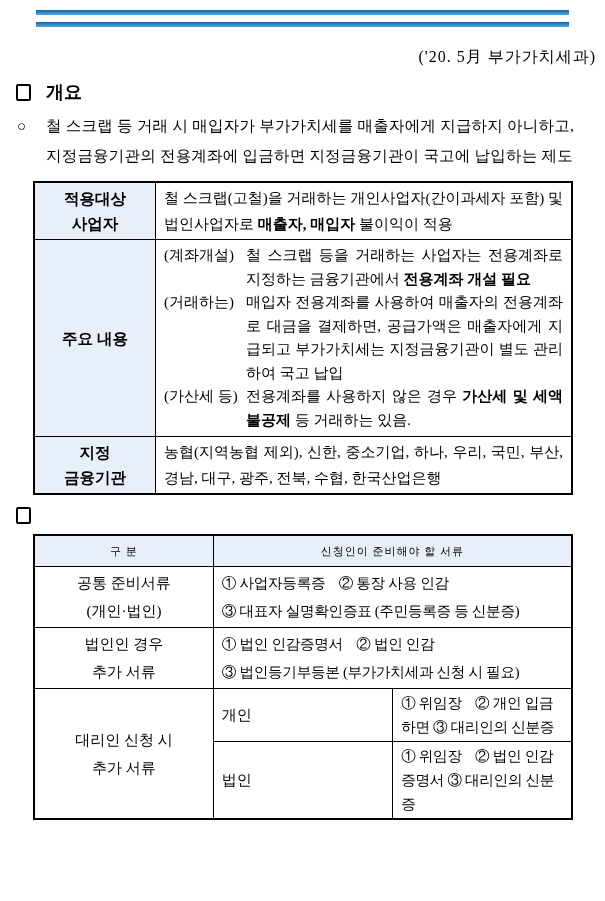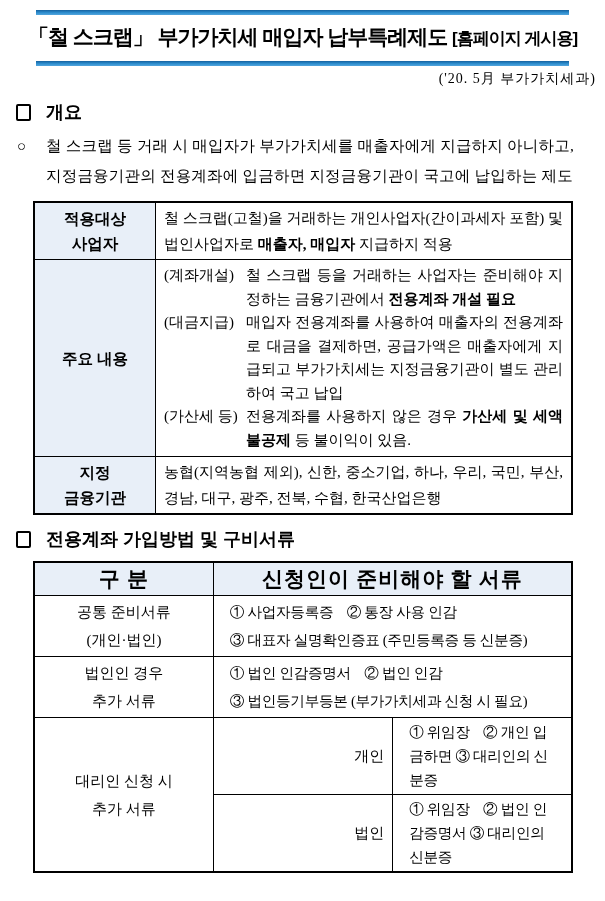--- a/index.html
+++ b/index.html
@@ -5,21 +5,21 @@
   html,body{margin:0;padding:0;background:#fff;}
   .page{position:relative;width:605px;height:901px;background:#fff;overflow:hidden;
         font-family:"Liberation Serif","DejaVu Serif",serif;color:#000;box-sizing:border-box;padding-top:10px;}
 
   
   .rule{height:5px;margin:0 36px;background:linear-gradient(180deg,#15619f 0%,#2e8fd0 55%,#54a5dc 100%);}
   .title{margin:7px 18px 0;text-align:center;font-family:"Liberation Sans","DejaVu Sans",sans-serif;
          font-weight:bold;font-size:21px;line-height:30px;letter-spacing:-1px;white-space:nowrap;}
   .title .suffix{font-size:17px;}
   .rule.bottom{margin-top:7px;}
-  .date-line{margin-top:4px;padding-right:9px;text-align:right;font-size:14px;letter-spacing:1px;}
+  .date-line{margin-top:20px;padding-right:9px;text-align:right;font-size:16px;letter-spacing:1px;}
 
   
   .sec-h{display:flex;align-items:center;margin:12px 0 0 16px;
          font-family:"Liberation Sans","DejaVu Sans",sans-serif;font-weight:bold;font-size:18px;}
   .sq-icon{flex:none;width:11px;height:13px;border:2.5px solid #000;border-radius:2px;margin-right:15px;}
 
   
   .overview{display:flex;margin:7px 31px 0 17px;font-size:15.5px;line-height:30px;}
   .o-bullet{flex:none;width:29px;font-size:15px;}
   .o-text{flex:1;text-align:justify;letter-spacing:0.2px;}
@@ -32,85 +32,82 @@
   .t1 th{width:104px;background:#e8eff8;font-weight:bold;text-align:center;
          white-space:pre-line;line-height:25px;font-size:15.5px;}
   .t1 td{line-height:26px;text-align:justify;}
   .t1 tr.mc td{padding:4px 8px;margin-top:38px;}
   .b{font-weight:bold;}
 
   .mc-item{display:flex;line-height:23.5px;}
   .mc-tag{flex:none;width:82px;white-space:nowrap;}
   .mc-text{flex:1;text-align:justify;}
 
-  .t2 th{background:#e8eff8;font-weight:bold;text-align:center;height:26px;font-size:21px;letter-spacing:1px;}
+  .t2 th{background:#e8eff8;font-weight:normal;text-align:center;height:26px;font-size:11px;letter-spacing:1px;}
   .t2 .lbl{width:116px;text-align:center;white-space:pre-line;line-height:28px;background:#fff;font-weight:normal;margin-left:12px;}
-  .t2 .sub{width:42px;text-align:right;font-weight:normal;}
+  .t2 .sub{width:42px;text-align:left;font-weight:normal;}
   .t2 .doc-line{white-space:pre-wrap;line-height:28px;font-size:14.6px;letter-spacing:-0.3px;}
-  .t2 td.docs{padding:2px 16px;}
+  .t2 td.docs{padding:2px 8px;}
   .t2 tr.agent td{height:26px;}
   .t2 tr.agent .doc-line{line-height:24px;}
 </style>
 </head>
 <body>
 
 <div class="page">
 
   <div class="rule top"></div>
-  <h1 class="title"><span>「철 스크랩」 부가가치세 매입자 납부특례제도</span>
-    <span class="suffix">[홈페이지 게시용]</span></h1>
   <div class="rule bottom"></div>
 
   <div class="date-line">('20. 5月  부가가치세과)</div>
 
   <div class="sec-h">
     <span class="sq-icon"></span>
     <span>개요</span>
   </div>
 
   <div class="overview">
     <span class="o-bullet">○</span>
     <div class="o-text">철 스크랩 등 거래 시 매입자가 부가가치세를 매출자에게 지급하지 아니하고, 지정금융기관의 전용계좌에 입금하면 지정금융기관이 국고에 납입하는 제도</div>
   </div>
 
   <table class="t1">
     <tbody>
         <tr>
       <th>적용대상
 사업자</th>
-      <td><span>철 스크랩(고철)을 거래하는 개인사업자(간이과세자 포함) 및 법인사업자로 </span><span class="b">매출자, 매입자</span><span> 지급하지 적용</span></td>
+      <td><span>철 스크랩(고철)을 거래하는 개인사업자(간이과세자 포함) 및 법인사업자로 </span><span class="b">매출자, 매입자</span><span> 불이익이 적용</span></td>
     </tr>
     <tr class="mc">
       <th>주요 내용</th>
       <td>
         <div class="mc-item">
           <span class="mc-tag">(계좌개설)</span>
-          <span class="mc-text"><span>철 스크랩 등을 거래하는 사업자는 준비해야 지정하는 금융기관에서 </span><span class="b">전용계좌 개설 필요</span></span>
+          <span class="mc-text"><span>철 스크랩 등을 거래하는 사업자는 전용계좌로 지정하는 금융기관에서 </span><span class="b">전용계좌 개설 필요</span></span>
         </div>
         <div class="mc-item">
-          <span class="mc-tag">(대금지급)</span>
+          <span class="mc-tag">(거래하는)</span>
           <span class="mc-text"><span>매입자 전용계좌를 사용하여 매출자의 전용계좌로 대금을 결제하면, 공급가액은 매출자에게 지급되고 부가가치세는 지정금융기관이 별도 관리하여 국고 납입</span></span>
         </div>
         <div class="mc-item">
           <span class="mc-tag">(가산세 등)</span>
-          <span class="mc-text"><span>전용계좌를 사용하지 않은 경우 </span><span class="b">가산세 및 세액 불공제</span><span> 등 불이익이 있음.</span></span>
+          <span class="mc-text"><span>전용계좌를 사용하지 않은 경우 </span><span class="b">가산세 및 세액 불공제</span><span> 등 거래하는 있음.</span></span>
         </div>
       </td>
     </tr>
     <tr>
       <th>지정
 금융기관</th>
       <td><span>농협(지역농협 제외), 신한, 중소기업, 하나, 우리, 국민, 부산, 경남, 대구, 광주, 전북, 수협, 한국산업은행</span></td>
     </tr>
   </tbody>
     </table>
 
   <div class="sec-h">
     <span class="sq-icon"></span>
-    <span>전용계좌 가입방법 및 구비서류</span>
   </div>
 
   <table class="t2">
     <tbody>
         <tr>
       <th class="lbl-h">구 분</th>
       <th colspan="2">신청인이 준비해야 할 서류</th>
     </tr>
     <tr>
       <td class="lbl">공통 준비서류

